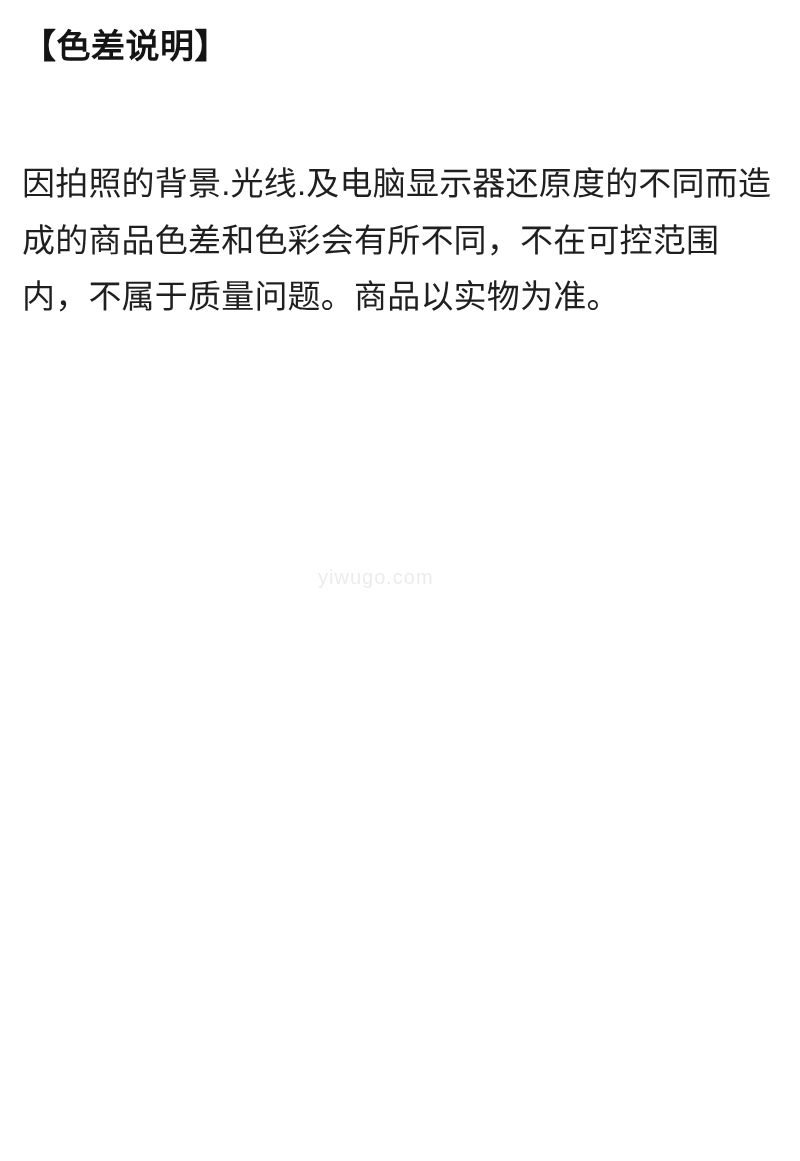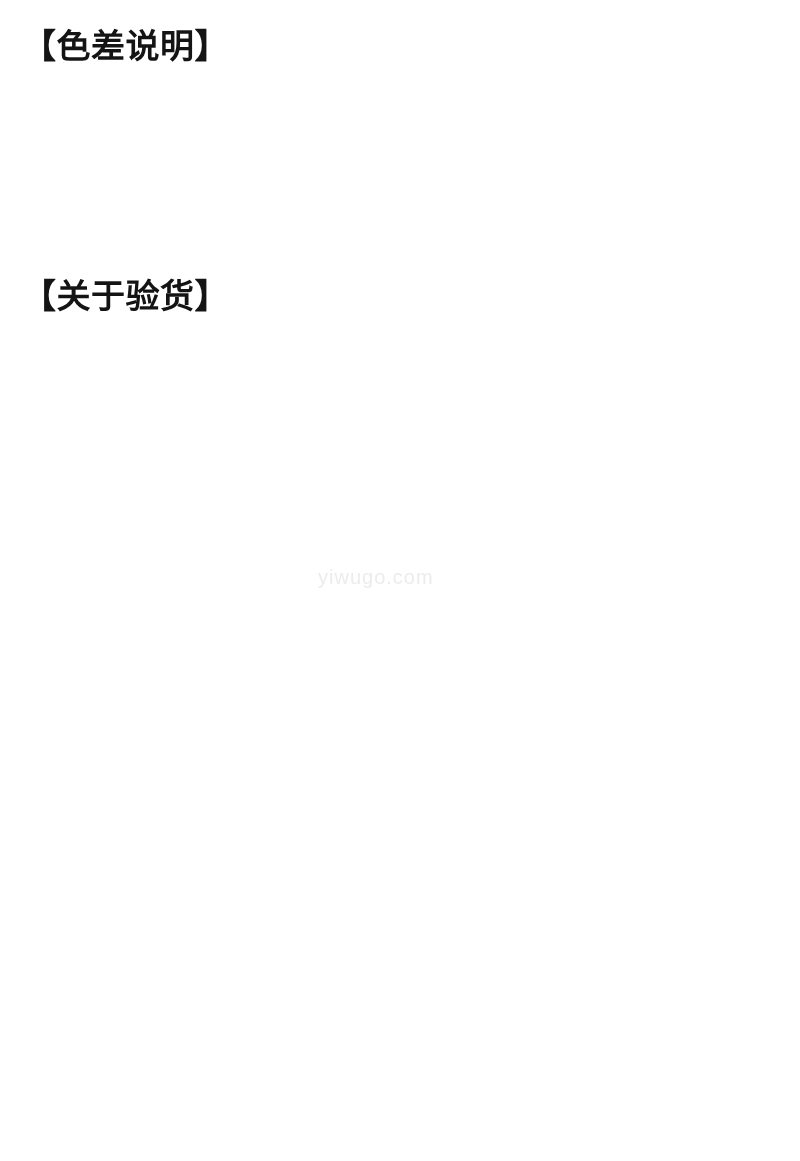--- a/index.html
+++ b/index.html
@@ -57,24 +57,24 @@
   }
 </style>
 </head>
 <body>
 
 <div class="page">
 
   <div class="section">
     <h2 class="section-heading">【色差说明】</h2>
     <div class="spacer-lg"></div>
+    <p class="body-text">因拍照的背景.光线.及电脑显示器还原度的不同而造成的商品色差和色彩会有所不同，不在可控范围内，不属于质量问题。商品以实物为准。</p>
   </div>
 
   <div class="spacer-xl"></div>
 
   <div class="section">
-    <h2 class="section-heading">【关于验货】</h2>
     <div class="spacer-md"></div>
   </div>
 
   <div class="watermark">yiwugo.com</div>
 
 </div>
 
 </body></html>

